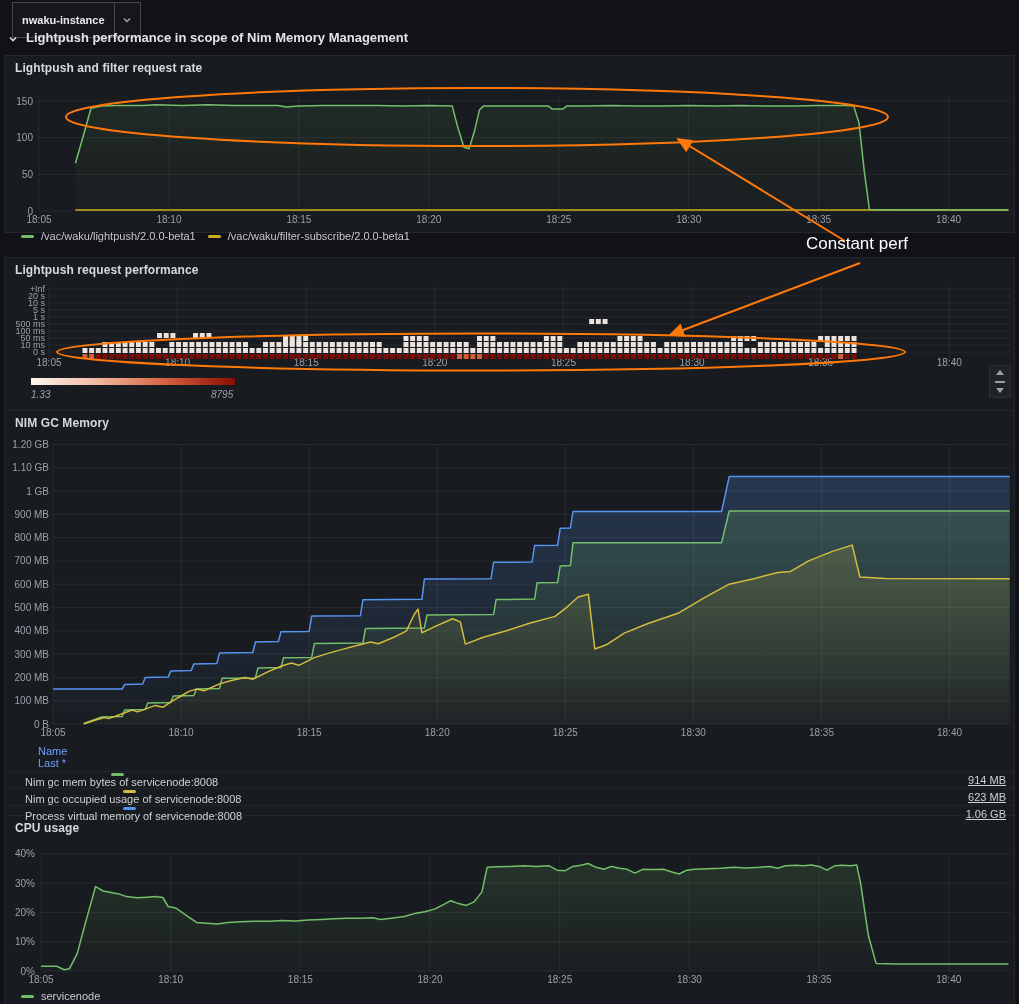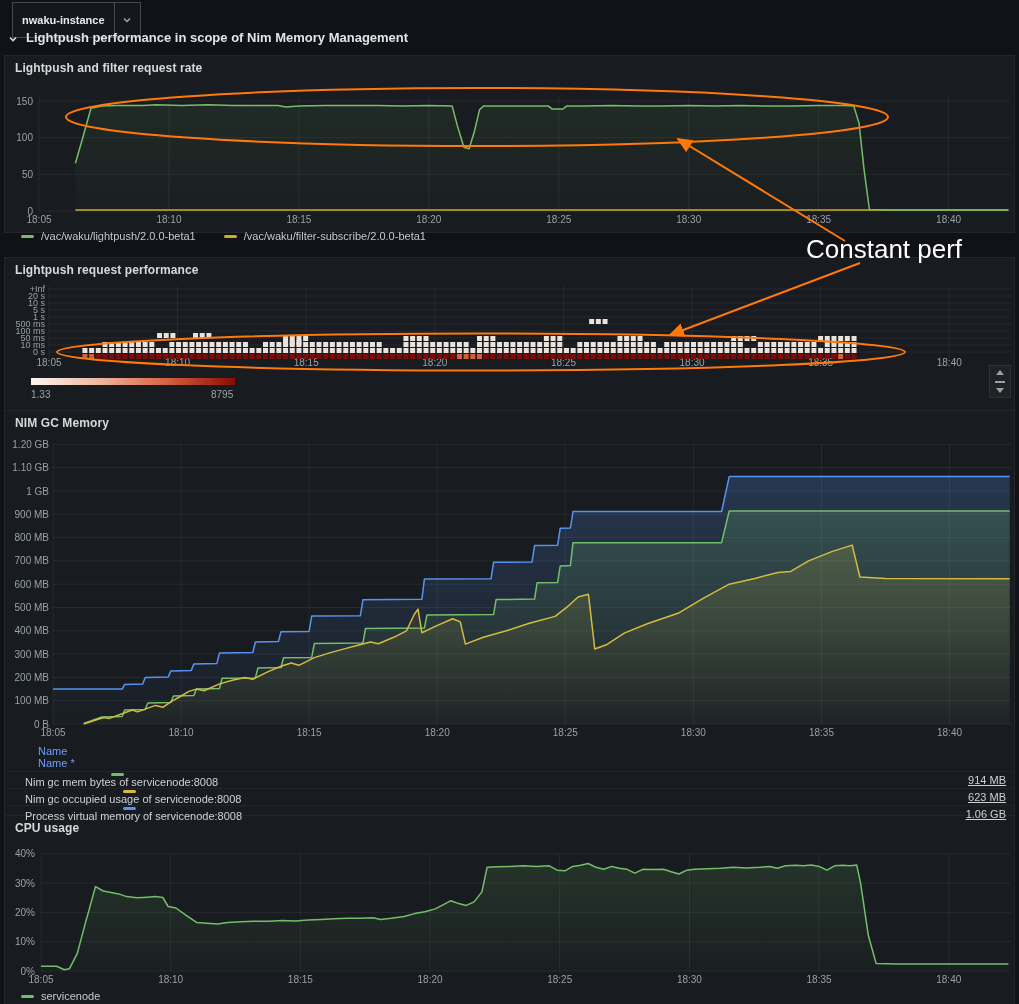--- a/index.html
+++ b/index.html
@@ -30,45 +30,45 @@
     border:1px solid #24262c;box-sizing:border-box;
   }
   .panel-title{
     position:absolute;top:5px;left:10px;margin:0;z-index:3;
     font-size:12px;font-weight:700;color:#d8d9da;letter-spacing:.1px;
   }
   svg.chart{position:absolute;left:0;top:0;display:block;}
   .tick-label{fill:#9aa1a9;font-size:10px;}
   .tick-label.small{font-size:9px;}
   
-  .legend{position:absolute;display:flex;gap:28px;align-items:center;z-index:3;}
+  .legend{position:absolute;display:flex;gap:12px;align-items:center;z-index:3;}
   .legend .item{display:flex;align-items:center;font-size:11px;color:#c8c9cb;cursor:pointer;}
   .legend .dash{display:inline-block;width:13px;height:3px;border-radius:2px;margin-right:7px;}
   
   .legend-table{position:absolute;left:0;right:0;z-index:3;font-size:11px;color:#ccccdc;}
   .lt-head{display:flex;justify-content:space-between;padding:2px 8px 2px 33px;color:#6e9fff;font-weight:400;flex-direction:column;}
   .lt-row{display:flex;justify-content:space-between;align-items:center;height:16px;
           border-top:1px solid #222429;padding:0 8px 0 20px;cursor:pointer;}
   .lt-row .nm{display:flex;align-items:center;color:#d0d1d3;flex-direction:column;}
   .lt-row .dash{display:inline-block;width:13px;height:3px;border-radius:2px;margin-right:8px;}
   .lt-row .val{color:#d0d1d3;text-decoration:underline;}
   
-  .scale-label{position:absolute;font-size:10px;color:#9aa1a9;z-index:3;}
+  .scale-label{position:absolute;font-size:10px;color:#9aa1a9;z-index:3;font-style:italic;}
   
   .stepper{position:absolute;width:22px;height:33px;background:#202226;border:1px solid #2d2f35;
            display:flex;flex-direction:column;align-items:center;justify-content:space-between;
            padding:4px 0;box-sizing:border-box;z-index:4;cursor:pointer;}
   .tri-up{width:0;height:0;border-left:4px solid transparent;border-right:4px solid transparent;border-bottom:5px solid #9aa0a7;}
   .tri-down{width:0;height:0;border-left:4px solid transparent;border-right:4px solid transparent;border-top:5px solid #9aa0a7;}
   .mid-line{width:10px;height:2px;background:#9aa0a7;}
   
   .annotation-layer{position:absolute;left:0;top:0;z-index:9;pointer-events:none;}
   .annotation-text{
     position:absolute;left:806px;top:234px;z-index:10;pointer-events:none;
-    font-size:26px;color:#ffffff;font-weight:400;
+    font-size:17px;color:#ffffff;font-weight:400;
   }
 </style>
 </head>
 <body>
 
 <div class="toolbar">
   <div class="var-group">
     <div class="var-box">
       <span>nwaku-instance</span>
     </div>
@@ -636,21 +636,21 @@
       <path d="M48.0,278.1 L117.2,278.1 L119.7,273.4 L137.7,272.9 L140.2,266.4 L163.3,265.9 L165.8,259.9 L186.3,259.4 L188.9,252.9 L211.9,252.4 L214.5,241.9 L247.8,241.5 L250.4,231.0 L273.4,230.5 L276.0,220.7 L304.1,220.5 L306.7,205.1 L355.4,204.7 L357.9,188.8 L416.9,188.3 L419.4,168.1 L486.0,167.8 L488.6,151.3 L527.0,151.1 L529.6,134.5 L552.6,134.3 L555.2,117.3 L565.4,117.0 L568.0,100.5 L716.6,100.5 L724.2,65.6 L1004.7,65.6 L1004.7,313 L48.0,313 Z" fill="url(#grad2_2)" stroke="none"></path>
       <path d="M48.0,278.1 L117.2,278.1 L119.7,273.4 L137.7,272.9 L140.2,266.4 L163.3,265.9 L165.8,259.9 L186.3,259.4 L188.9,252.9 L211.9,252.4 L214.5,241.9 L247.8,241.5 L250.4,231.0 L273.4,230.5 L276.0,220.7 L304.1,220.5 L306.7,205.1 L355.4,204.7 L357.9,188.8 L416.9,188.3 L419.4,168.1 L486.0,167.8 L488.6,151.3 L527.0,151.1 L529.6,134.5 L552.6,134.3 L555.2,117.3 L565.4,117.0 L568.0,100.5 L716.6,100.5 L724.2,65.6 L1004.7,65.6" fill="none" stroke="#5794f2" stroke-width="1.5" stroke-linejoin="round"></path>
       <path d="M78.7,312.5 L96.7,306.0 L117.2,305.5 L119.7,299.0 L140.2,298.6 L142.8,292.0 L165.8,291.6 L168.4,285.0 L188.9,284.6 L191.4,278.1 L214.5,277.6 L217.1,267.3 L250.4,266.9 L252.9,257.1 L276.0,256.6 L278.5,246.8 L306.7,246.4 L309.3,232.6 L357.9,232.1 L360.5,217.5 L419.4,217.0 L422.0,204.0 L488.6,203.5 L491.1,188.6 L529.6,188.1 L532.1,171.8 L552.6,171.6 L555.2,155.0 L565.4,154.6 L568.0,131.7 L716.6,131.7 L724.2,100.0 L1004.7,100.0 L1004.7,313 L78.7,313 Z" fill="url(#grad2_0)" stroke="none"></path>
       <path d="M78.7,312.5 L96.7,306.0 L117.2,305.5 L119.7,299.0 L140.2,298.6 L142.8,292.0 L165.8,291.6 L168.4,285.0 L188.9,284.6 L191.4,278.1 L214.5,277.6 L217.1,267.3 L250.4,266.9 L252.9,257.1 L276.0,256.6 L278.5,246.8 L306.7,246.4 L309.3,232.6 L357.9,232.1 L360.5,217.5 L419.4,217.0 L422.0,204.0 L488.6,203.5 L491.1,188.6 L529.6,188.1 L532.1,171.8 L552.6,171.6 L555.2,155.0 L565.4,154.6 L568.0,131.7 L716.6,131.7 L724.2,100.0 L1004.7,100.0" fill="none" stroke="#73bf69" stroke-width="1.5" stroke-linejoin="round"></path>
       <path d="M78.7,313.0 L91.5,308.8 L99.2,306.5 L104.4,307.4 L119.7,301.8 L127.4,299.0 L132.5,300.9 L150.5,294.4 L158.1,296.2 L165.8,290.9 L176.1,285.0 L183.8,280.4 L191.4,278.1 L199.1,279.7 L214.5,272.9 L227.3,269.2 L240.1,266.4 L247.8,268.3 L263.2,260.6 L276.0,255.2 L286.2,252.0 L293.9,254.3 L309.3,246.6 L324.6,241.9 L337.4,238.4 L352.8,234.2 L365.6,231.0 L373.3,232.8 L388.7,226.3 L401.5,219.8 L409.2,203.5 L413.0,198.1 L416.9,221.7 L429.7,215.6 L447.6,207.7 L455.3,210.9 L460.4,233.1 L478.3,226.3 L501.4,219.8 L524.4,212.3 L550.1,205.4 L562.9,195.3 L573.1,186.0 L583.4,183.2 L589.8,238.0 L601.3,233.8 L619.2,222.1 L642.3,212.8 L673.0,202.3 L698.6,187.2 L724.2,173.2 L749.9,167.4 L772.9,161.5 L785.7,160.4 L803.6,149.9 L826.7,140.6 L847.2,134.1 L854.9,166.0 L880.5,167.4 L1004.7,167.8 L1004.7,313 L78.7,313 Z" fill="url(#grad2_1)" stroke="none"></path>
       <path d="M78.7,313.0 L91.5,308.8 L99.2,306.5 L104.4,307.4 L119.7,301.8 L127.4,299.0 L132.5,300.9 L150.5,294.4 L158.1,296.2 L165.8,290.9 L176.1,285.0 L183.8,280.4 L191.4,278.1 L199.1,279.7 L214.5,272.9 L227.3,269.2 L240.1,266.4 L247.8,268.3 L263.2,260.6 L276.0,255.2 L286.2,252.0 L293.9,254.3 L309.3,246.6 L324.6,241.9 L337.4,238.4 L352.8,234.2 L365.6,231.0 L373.3,232.8 L388.7,226.3 L401.5,219.8 L409.2,203.5 L413.0,198.1 L416.9,221.7 L429.7,215.6 L447.6,207.7 L455.3,210.9 L460.4,233.1 L478.3,226.3 L501.4,219.8 L524.4,212.3 L550.1,205.4 L562.9,195.3 L573.1,186.0 L583.4,183.2 L589.8,238.0 L601.3,233.8 L619.2,222.1 L642.3,212.8 L673.0,202.3 L698.6,187.2 L724.2,173.2 L749.9,167.4 L772.9,161.5 L785.7,160.4 L803.6,149.9 L826.7,140.6 L847.2,134.1 L854.9,166.0 L880.5,167.4 L1004.7,167.8" fill="none" stroke="#d3bc3f" stroke-width="1.5" stroke-linejoin="round"></path>
     </svg>
   <div class="legend-table" id="legendtable2" style="top:332px;">
     <div class="lt-head">
       <span>Name</span>
-      <span>Name *</span>
+      <span>Last *</span>
     </div>
   <div class="lt-row">
         <span class="nm">
           <span class="dash" style="background: rgb(115, 191, 105);"></span>
           <span>Nim gc mem bytes of servicenode:8008</span>
         </span>
         <span class="val">914 MB</span>
       </div>
       <div class="lt-row">
         <span class="nm">

